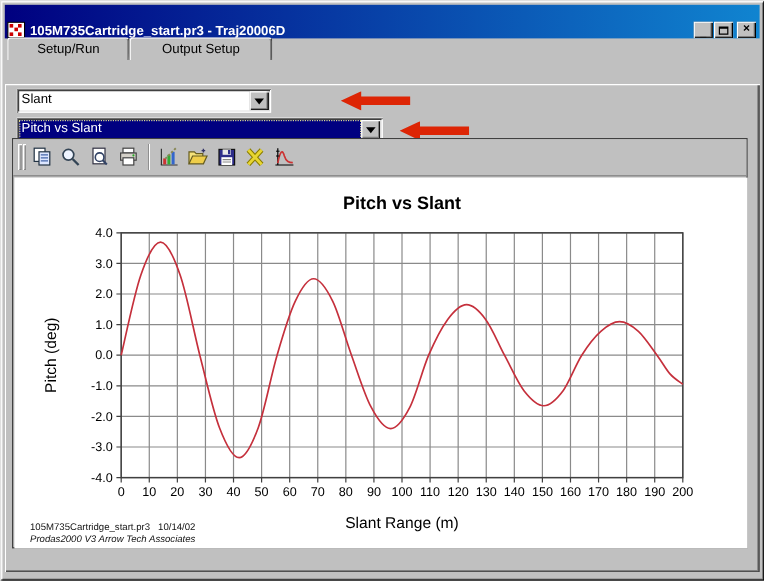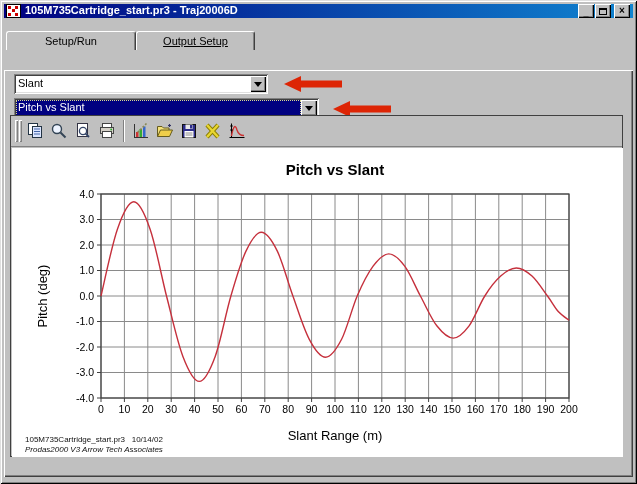--- a/index.html
+++ b/index.html
@@ -1,22 +1,22 @@
 <!DOCTYPE html>
 <html><head>
 <meta charset="utf-8">
 <style>
   html,body{margin:0;padding:0;background:#fff;}
   *{box-sizing:border-box;}
   .screen{position:relative;width:637px;height:484px;background:#c0c0c0;
     font-family:"Liberation Sans",sans-serif;color:#000;overflow:hidden;
     box-shadow:inset 1px 1px #dfdfdf, inset -1px -1px #000, inset 2px 2px #fff, inset -2px -2px #808080;}
   
-  .titlebar{position:absolute;left:4px;top:4px;width:629px;height:14px;
-    background:linear-gradient(90deg,#000080,#1084d0);display:flex;align-items:flex-start;}
+  .titlebar{position:absolute;left:4px;top:4px;width:629px;height:28px;
+    background:linear-gradient(90deg,#000080,#1084d0);display:flex;align-items:flex-end;}
   .app-icon{width:15px;height:14px;margin-left:2px;flex:0 0 auto;}
   .title-text{margin-left:4px;font-size:11px;font-weight:bold;color:#fff;flex:1;white-space:pre;overflow:hidden;}
   .win-buttons{display:flex;align-items:center;margin-right:3px;}
   .btn95{background:#c0c0c0;box-shadow:inset 1px 1px #fff, inset -1px -1px #000, inset -2px -2px #808080;}
   .win-btn{width:16px;height:14px;margin-left:1px;font-size:9px;font-weight:bold;
     display:flex;align-items:flex-end;justify-content:center;line-height:9px;cursor:pointer;}
   .win-btn.max{align-items:center;}
   .max-glyph{width:8px;height:7px;border:1px solid #000;border-top-width:2px;display:block;}
   .win-btn.close{margin-left:3px;align-items:center;font-size:10px;line-height:10px;}
   
@@ -75,27 +75,27 @@
     <span class="win-buttons">
       <span class="win-btn btn95">_</span>
       <span class="win-btn btn95 max">
           <span class="max-glyph"></span>
         </span>
       <span class="win-btn btn95 close">×</span>
     </span>
   </div>
 
   <div class="tabrow tabrow1" id="tabrow1">
-      <div class="tab" style="width: 130px;">Setup/Run</div>
-      <div class="tab" style="width: 119px; text-decoration: underline;">Output Setup</div>
+      <div class="tab" style="width: 102px;">Setup/Run</div>
+      <div class="tab" style="width: 119px;">Output Setup</div>
     </div>
 
   <div class="page">
 
-    <div class="combo" style="left:10px;top:4px;width:254px;">
+    <div class="combo" style="left:10px;top:4px;width:212px;">
       <span class="val">Slant</span>
       <span class="drop-btn btn95">
           <span class="drop-tri"></span>
         </span>
     </div>
     <svg class="red-arrow" style="left:280px;top:6px;" width="58" height="16" viewBox="0 0 58 16">
       <polygon points="0,8 17,0 17,4.5 58,4.5 58,11.5 17,11.5 17,16" fill="#dd2505"></polygon>
     </svg>
 
     <div class="combo" style="left:10px;top:28px;width:305px;">

